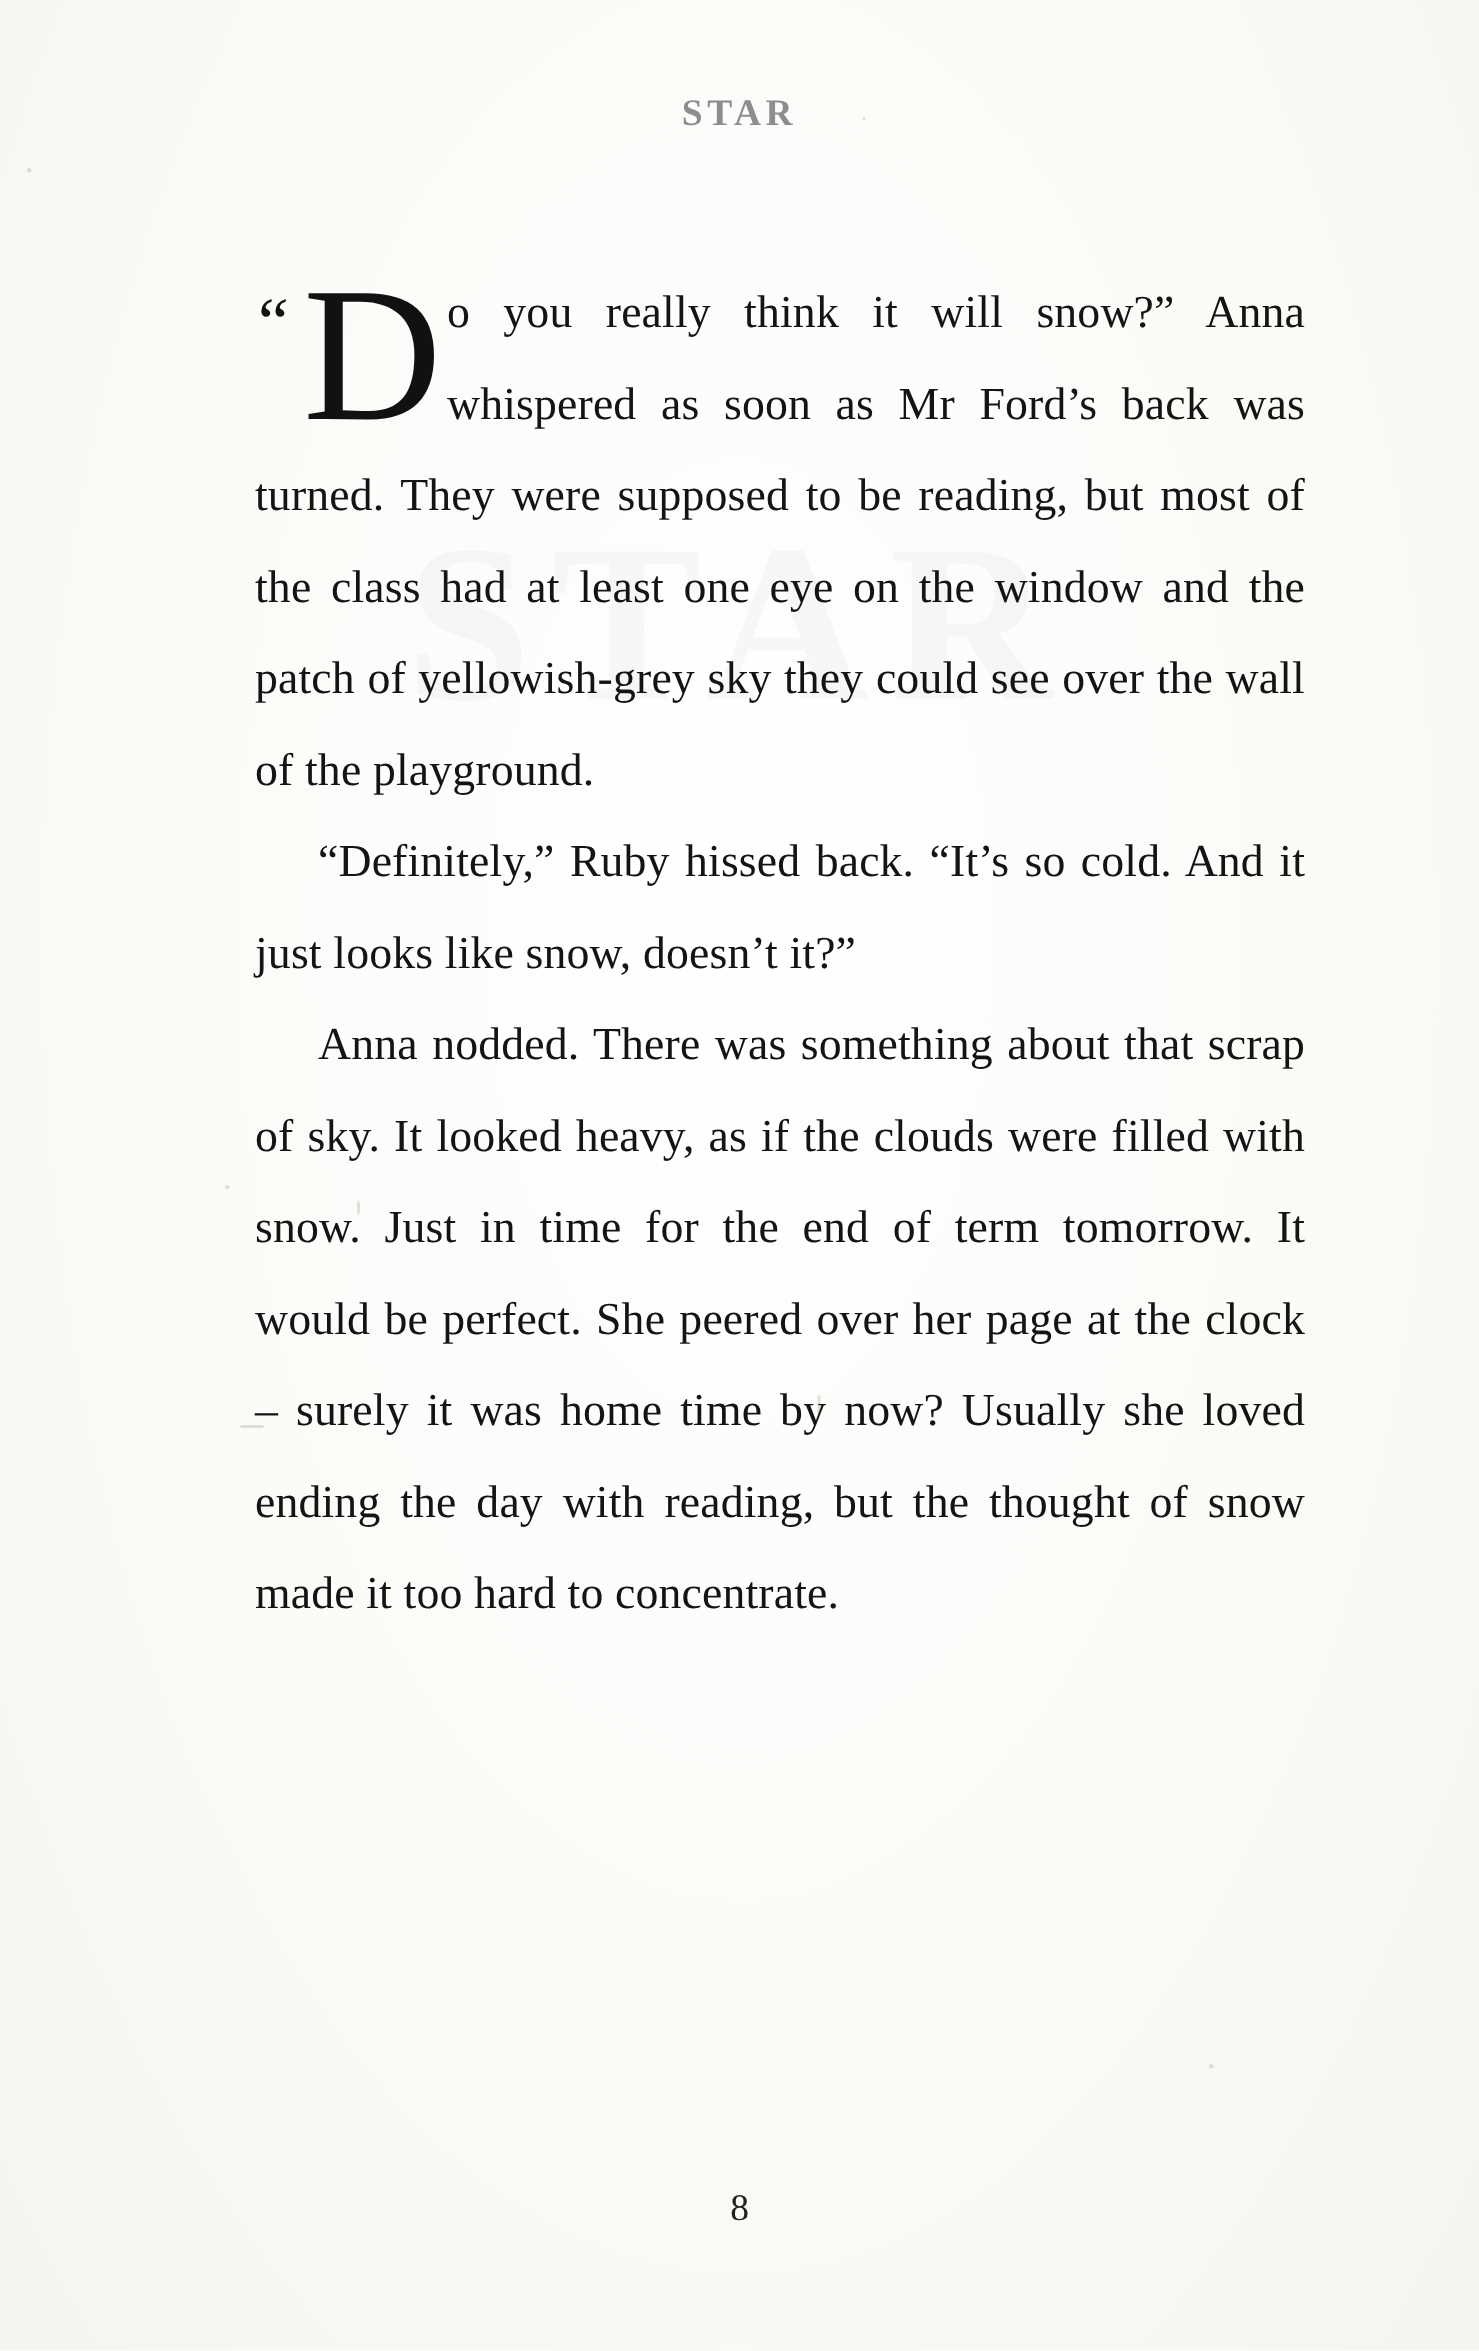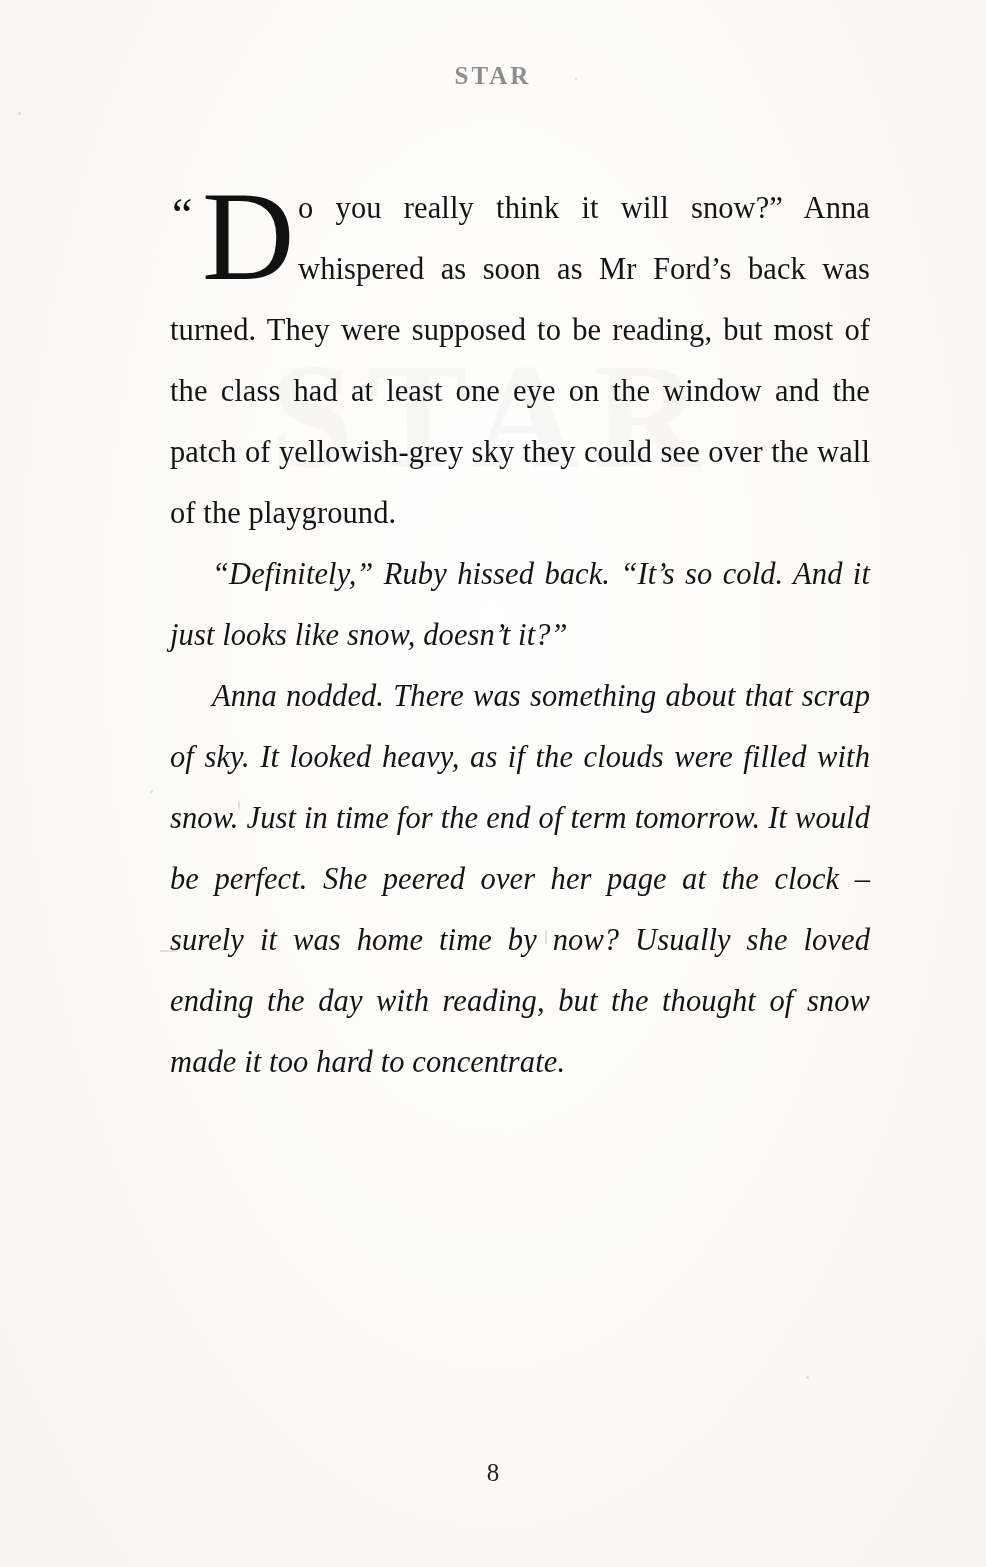--- a/index.html
+++ b/index.html
@@ -67,21 +67,20 @@
     color: #141414;
     letter-spacing: 0.1px;
   }
 
   p.first {
     text-indent: 0;
   }
 
   p.indent {
     text-indent: 42px;
-    font-style: italic;
   }
 
   
   .dropcap-wrap {
     float: left;
     width: 128px;
     height: 122px;
     position: relative;
     margin: 0;
   }

